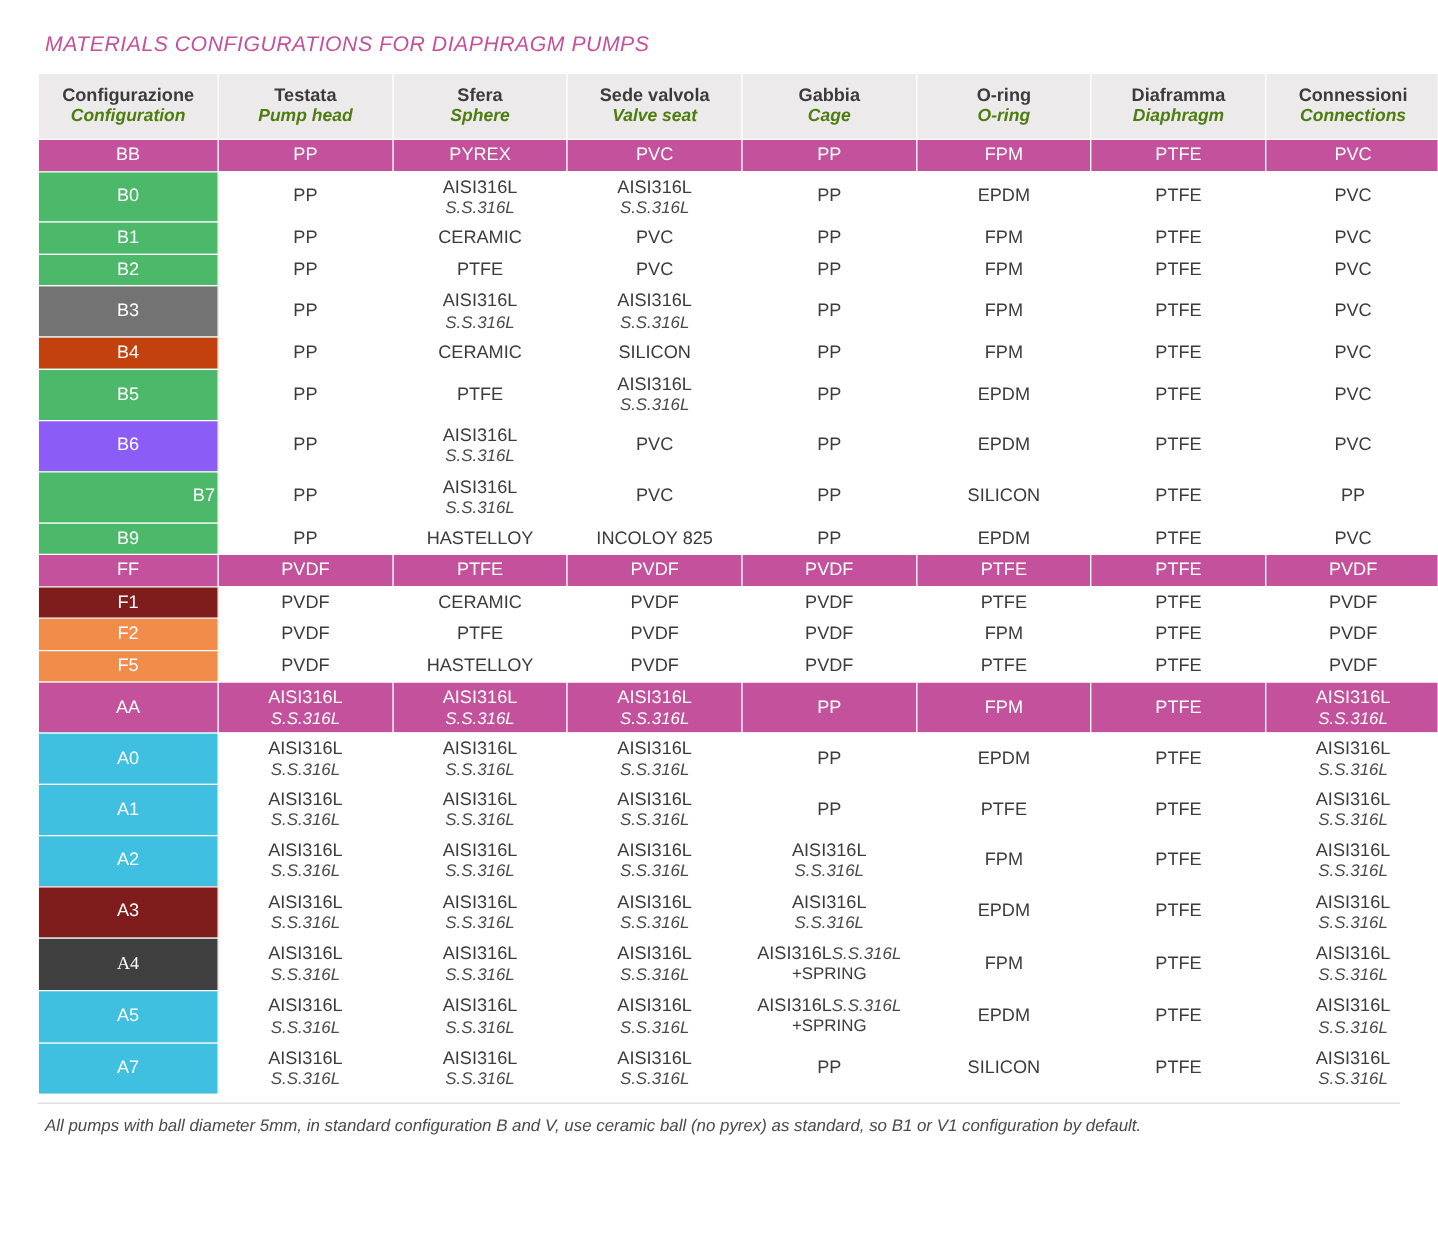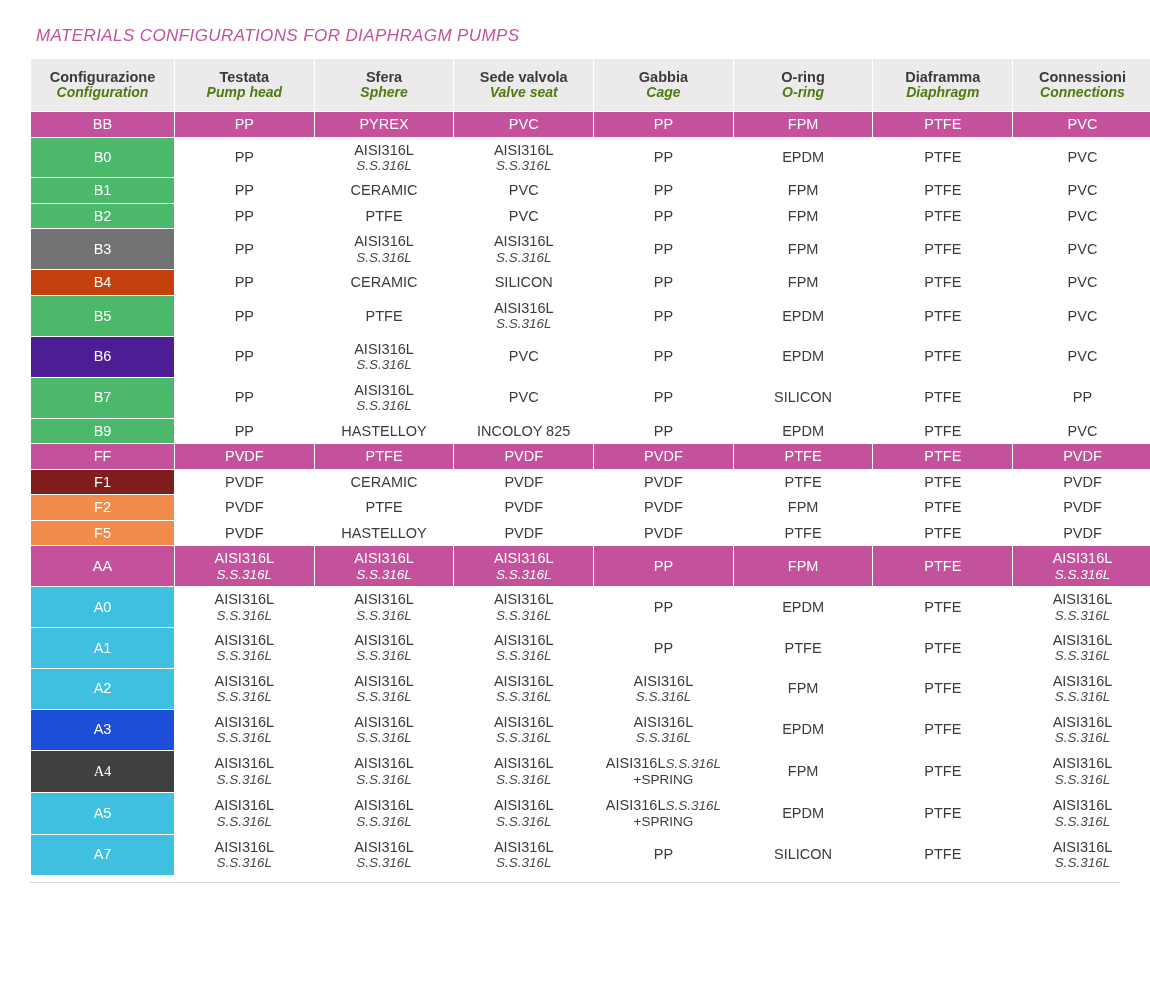--- a/index.html
+++ b/index.html
@@ -324,21 +324,21 @@
             <span class="mat"><span>EPDM</span></span>
           </td>
           <td class="cell">
             <span class="mat"><span>PTFE</span></span>
           </td>
           <td class="cell">
             <span class="mat"><span>PVC</span></span>
           </td>
         </tr>
         <tr>
-          <td class="label" style="background: #4c1d95;">B6</td>
+          <td class="label" style="background: #8b5cf6;">B6</td>
           <td class="cell">
             <span class="mat"><span>PP</span></span>
           </td>
           <td class="cell">
             <span class="mat"><span>AISI316L</span><span class="sub">S.S.316L</span></span>
           </td>
           <td class="cell">
             <span class="mat"><span>PVC</span></span>
           </td>
           <td class="cell">
@@ -348,21 +348,21 @@
             <span class="mat"><span>EPDM</span></span>
           </td>
           <td class="cell">
             <span class="mat"><span>PTFE</span></span>
           </td>
           <td class="cell">
             <span class="mat"><span>PVC</span></span>
           </td>
         </tr>
         <tr>
-          <td class="label" style="background: rgb(76, 184, 106);">B7</td>
+          <td class="label" style="background: rgb(76, 184, 106); text-align: right;">B7</td>
           <td class="cell">
             <span class="mat"><span>PP</span></span>
           </td>
           <td class="cell">
             <span class="mat"><span>AISI316L</span><span class="sub">S.S.316L</span></span>
           </td>
           <td class="cell">
             <span class="mat"><span>PVC</span></span>
           </td>
           <td class="cell">
@@ -588,21 +588,21 @@
             <span class="mat"><span>FPM</span></span>
           </td>
           <td class="cell">
             <span class="mat"><span>PTFE</span></span>
           </td>
           <td class="cell">
             <span class="mat"><span>AISI316L</span><span class="sub">S.S.316L</span></span>
           </td>
         </tr>
         <tr>
-          <td class="label" style="background: #1d4ed8;">A3</td>
+          <td class="label" style="background: #7f1d1d;">A3</td>
           <td class="cell">
             <span class="mat"><span>AISI316L</span><span class="sub">S.S.316L</span></span>
           </td>
           <td class="cell">
             <span class="mat"><span>AISI316L</span><span class="sub">S.S.316L</span></span>
           </td>
           <td class="cell">
             <span class="mat"><span>AISI316L</span><span class="sub">S.S.316L</span></span>
           </td>
           <td class="cell">
@@ -687,14 +687,15 @@
             <span class="mat"><span>PTFE</span></span>
           </td>
           <td class="cell">
             <span class="mat"><span>AISI316L</span><span class="sub">S.S.316L</span></span>
           </td>
         </tr>
       </tbody>
   </table>
 
   <div class="rule"></div>
+  <div class="footnote">All pumps with ball diameter 5mm, in standard configuration B and V, use ceramic ball (no pyrex) as standard, so B1 or V1 configuration by default.</div>
 
 </div>
 
 </body></html>

